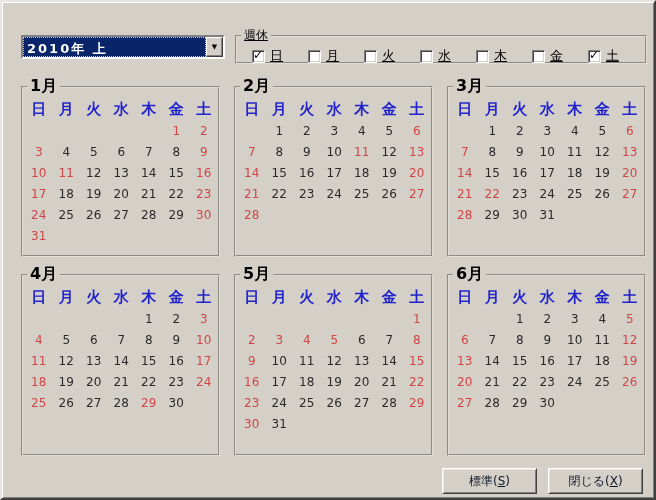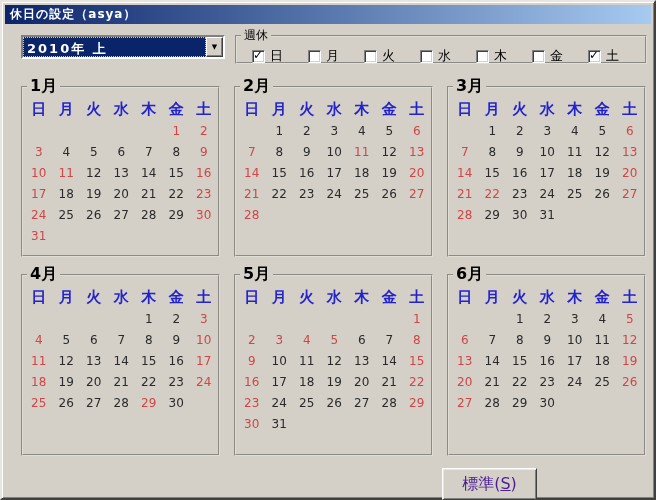--- a/index.html
+++ b/index.html
@@ -35,21 +35,21 @@
     box-shadow: inset -1px -1px 0 #808080;
     display:flex; align-items:center; justify-content:center;
     font-size:7px; color:#000;
   }
   
   fieldset {
     border:2px groove #e0ddd5; background:transparent;
   }
   legend { font-size:12px; color:#000; padding:0 3px; margin-left:4px; white-space:nowrap; }
   .weekly {
-    position:absolute; left:233px; top:25px; width:412px; height:37px;
+    position:absolute; left:233px; top:25px; width:412px; height:37px;text-decoration:underline;
   }
   .checks { display:flex; padding:3px 0 0 15px; }
   .check-item { width:56px; display:flex; align-items:center; }
   .checkbox {
     width:13px; height:13px; background:#ffffff; position:relative;
     border:1px solid; border-color:#808080 #ffffff #ffffff #808080;
     box-shadow: inset 1px 1px 0 #404040, inset -1px -1px 0 #d4d0c8;
   }
   .checkbox .mark {
     position:absolute; left:0px; top:-2px; font-size:12px; font-weight:bold; color:#000;
@@ -71,37 +71,34 @@
   .hd {
     height:24px; text-align:center; font-size:15px; font-weight:bold;
     color:#2323cc; line-height:22px;
   }
   .cell {
     height:21px; text-align:center; font-size:12px; color:#2a2a2a; line-height:18px;
   }
   .cell.red { color:#d04545; }
   
   .btn {
-    position:absolute; top:466px; width:95px; height:32px;
+    position:absolute; top:466px; width:95px; height:26px;
     background:#d4d0c8; font-family:"DejaVu Sans", sans-serif;
-    font-size:16px; color:#4c1d95;
+    font-size:12px; color:#0f172a;
     border:1px solid; border-color:#ffffff #404040 #404040 #ffffff;
     box-shadow: inset 1px 1px 0 #e9e6e1, inset -1px -1px 0 #808080;
     cursor:default;
   }
   .btn-standard { left:440px; }
   .btn-close { left:546px; }
 </style>
 </head>
 <body>
 
 <div class="window">
-  <div class="titlebar">
-    <span class="title">休日の設定（asya）</span>
-  </div>
 
   <div class="combo">
     <span class="combo-value">2010年 上</span>
     <span class="combo-btn">
         <span>▼</span>
       </span>
   </div>
 
   <fieldset class="weekly">
     <legend>週休</legend>
@@ -434,13 +431,14 @@
           <span class="cell">29</span>
           <span class="cell">30</span>
           <span class="cell"></span>
           <span class="cell"></span>
           <span class="cell"></span>
         </div>
       </fieldset>
     </div>
 
   <button class="btn btn-standard" id="btn-standard">標準(<u>S</u>)</button>
+  <button class="btn btn-close" id="btn-close">閉じる(<u>X</u>)</button>
 </div>
 
 </body></html>

